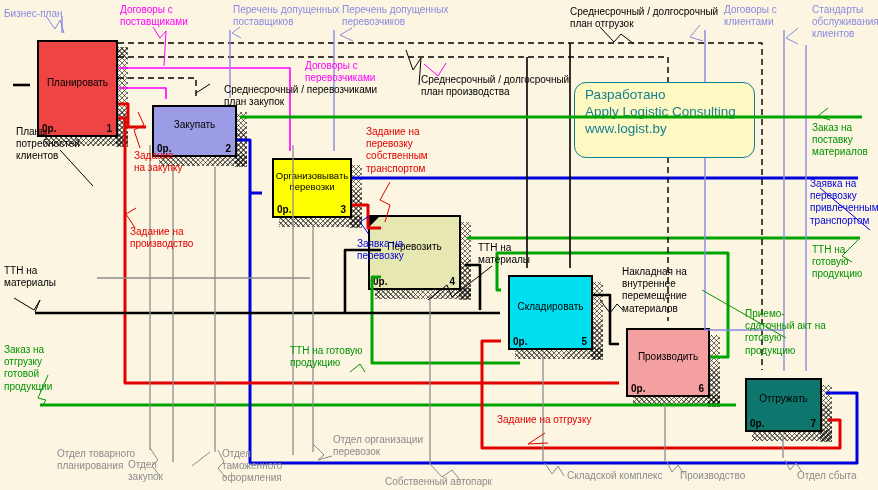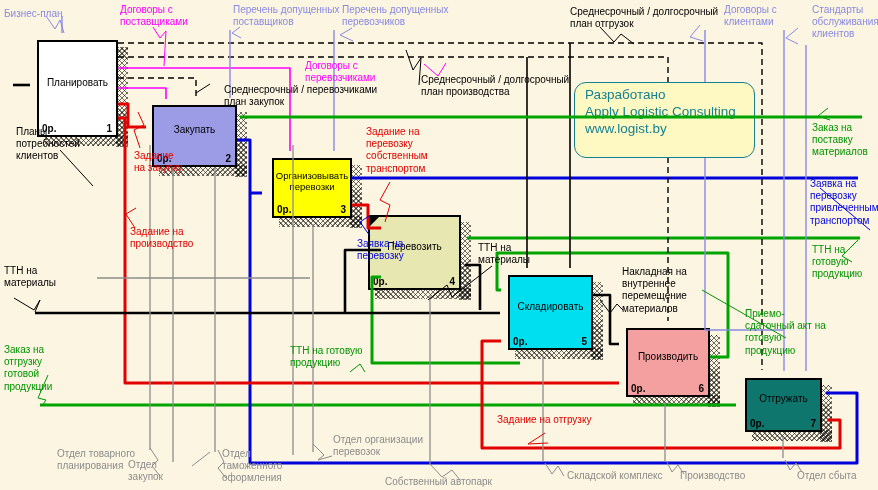--- a/index.html
+++ b/index.html
@@ -10,21 +10,21 @@
   .box::after{content:"";position:absolute;left:100%;top:5px;width:12px;height:calc(100% + 7px);
     background:repeating-linear-gradient(45deg,rgba(0,0,0,.55) 0 1px,transparent 1px 3.5px),
                repeating-linear-gradient(-45deg,rgba(0,0,0,.55) 0 1px,transparent 1px 3.5px);}
   .box::before{content:"";position:absolute;top:100%;left:5px;width:calc(100% + 7px);height:11px;
     background:repeating-linear-gradient(45deg,rgba(0,0,0,.55) 0 1px,transparent 1px 3.5px),
                repeating-linear-gradient(-45deg,rgba(0,0,0,.55) 0 1px,transparent 1px 3.5px);}
   .bt{position:absolute;left:0;right:0;top:0;bottom:12px;display:flex;align-items:center;justify-content:center;
       text-align:center;font-size:10px;line-height:1.15;color:#000;padding:0 2px;}
   .bc{position:absolute;left:3px;bottom:1px;font-size:10px;font-weight:bold;color:#000;}
   .bn{position:absolute;right:4px;bottom:1px;font-size:10px;font-weight:bold;color:#000;}
-  .b1{background:#ffffff}.b2{background:#9B9BE6}.b3{background:#FFFF00}
+  .b1{background:#ef4444}.b2{background:#9B9BE6}.b3{background:#FFFF00}
   .b4{background:#E7E7B2}.b5{background:#00DFEF}.b6{background:#F5A0A0}.b7{background:#0f766e}
   .corner{position:absolute;left:-1px;top:-1px;width:0;height:0;
           border-top:11px solid #000;border-right:11px solid transparent;}
   
   .lbl{position:absolute;font-size:10px;line-height:1.22;z-index:6;}
   .lG{color:#009300}.lB{color:#0000DC}.lR{color:#E30000}.lM{color:#FF00FF}
   .lP{color:#8A8AE2}.lK{color:#000}.lGr{color:#8C8C8C}
   svg.lines{position:absolute;left:0;top:0;z-index:4;}
   svg.overlines{position:absolute;left:0;top:0;z-index:8;}
   .callout{position:absolute;left:574px;top:82px;width:181px;height:76px;background:#fef9c3;
@@ -47,21 +47,21 @@
 </head>
 <body>
 
 <div id="stage">
 
   <div class="box b1" style="left:37px;top:40px;width:81px;height:97px">
     <div class="bt">Планировать</div>
     <div class="bc">0р.</div>
     <div class="bn">1</div>
   </div>
-  <div class="box b2" style="left:152px;top:105px;width:85px;height:62px">
+  <div class="box b2" style="left:152px;top:105px;width:85px;height:52px">
     <div class="bt">Закупать</div>
     <div class="bc">0р.</div>
     <div class="bn">2</div>
   </div>
   <div class="box b3" style="left:272px;top:158px;width:80px;height:60px">
     <div class="bt" style="font-size:9.5px">Организовывать перевозки</div>
     <div class="bc">0р.</div>
     <div class="bn">3</div>
   </div>
   <div class="box b4" style="left:368px;top:215px;width:93px;height:75px">

